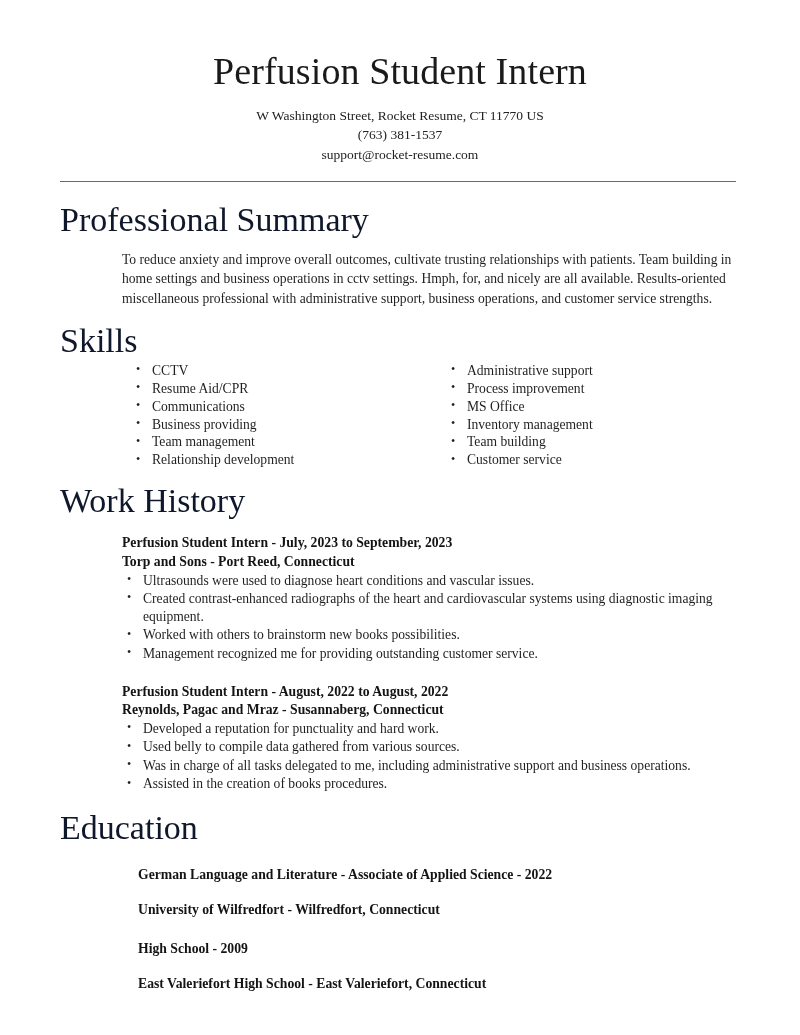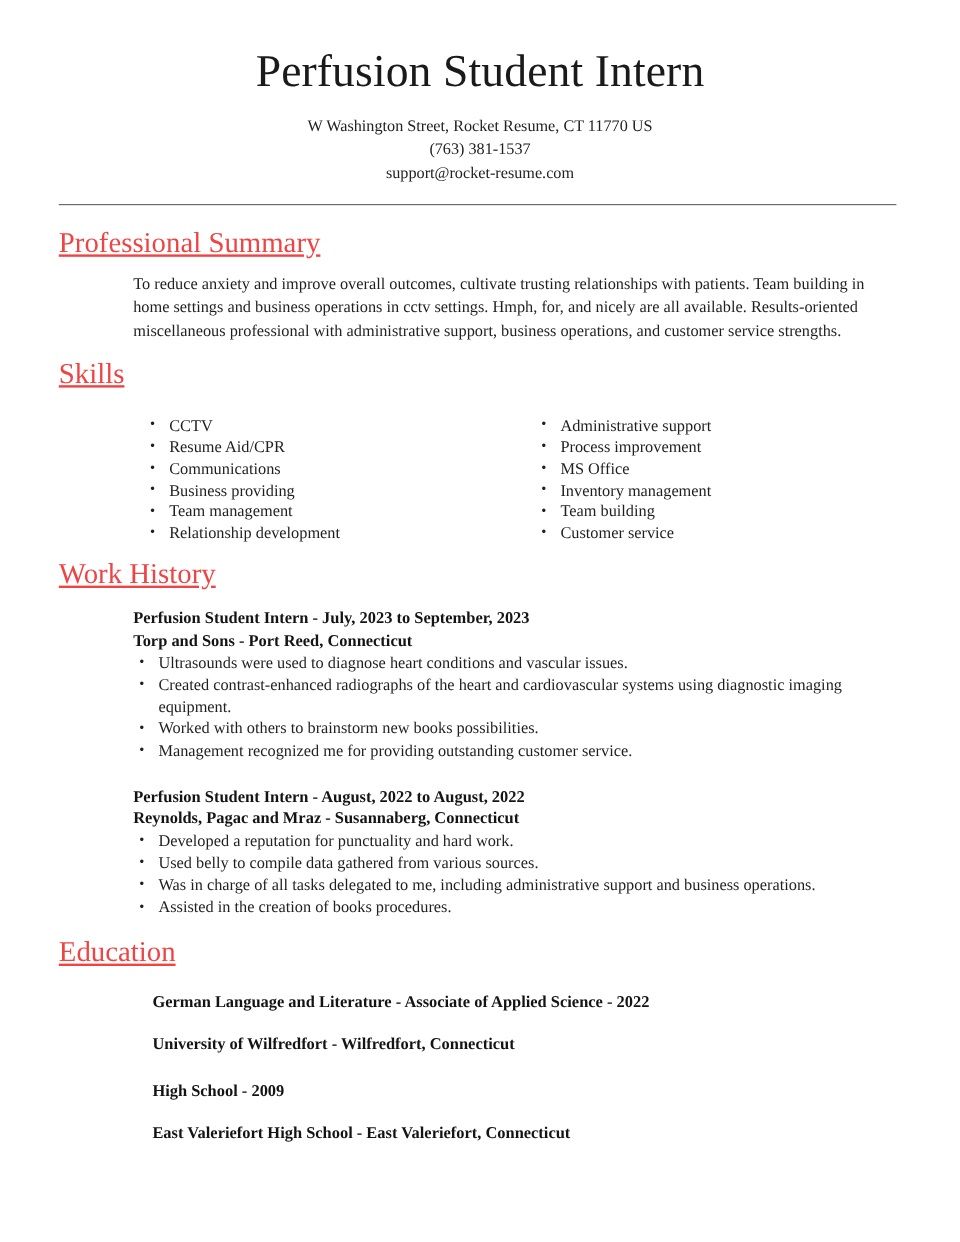--- a/index.html
+++ b/index.html
@@ -13,21 +13,21 @@
     background: #ffffff;
     font-family: "Liberation Serif", "DejaVu Serif", serif;
     color: #1a1a1a;
     overflow: hidden;
   }
 
   .page {
     width: 800px;
     height: 1035px;
     box-sizing: border-box;
-    padding: 5px;
+    padding: 16px;
     position: relative;
   }
 
   
   .resume-header {
     padding-top: 34px;
     text-align: center;
   }
   .resume-title {
     font-size: 38px;
@@ -50,26 +50,25 @@
     margin: 17px 48px 0 44px;
     height: 0;
   }
 
   
   .section {
     padding-left: 44px;
     padding-right: 48px;
   }
   .section-heading {
-    font-size: 24px;
+    font-size: 34px;
     font-weight: 400;
     line-height: 1.2;
     margin: 0;
-    color: #ef4444;
-    text-decoration: underline;
+    color: #0f172a;
   }
   .section-body {
     margin-left: 62px; 
   }
 
   #section-summary { margin-top: 18px; }
   #section-skills  { margin-top: 13px; }
   #section-work    { margin-top: 12px; }
   #section-education { margin-top: 15px; }
 
@@ -77,21 +76,21 @@
     font-size: 13.6px;
     line-height: 19.4px;
     margin: 9px 0 0 0;
     text-align: left;
     color: #1f1f1f;
   }
 
   
   .skills-columns {
     display: flex;
-    margin-top: 19px;
+    margin-top: 0;
   }
   .skills-col {
     width: 50%;
     box-sizing: border-box;
   }
   .skills-col:first-child { padding-left: 9px; }
   .skills-col:last-child  { padding-left: 17px; }
 
   ul.bullets {
     list-style: none;

